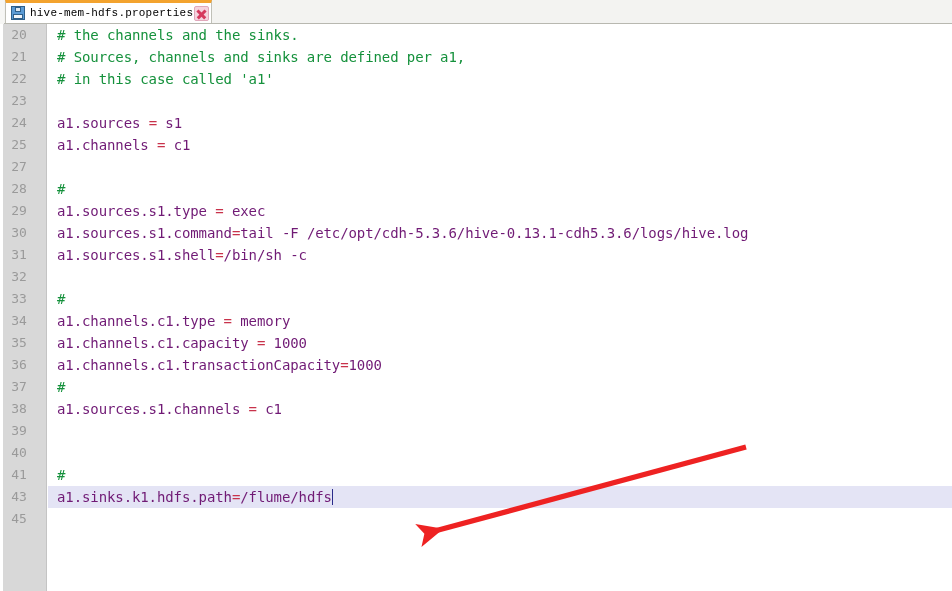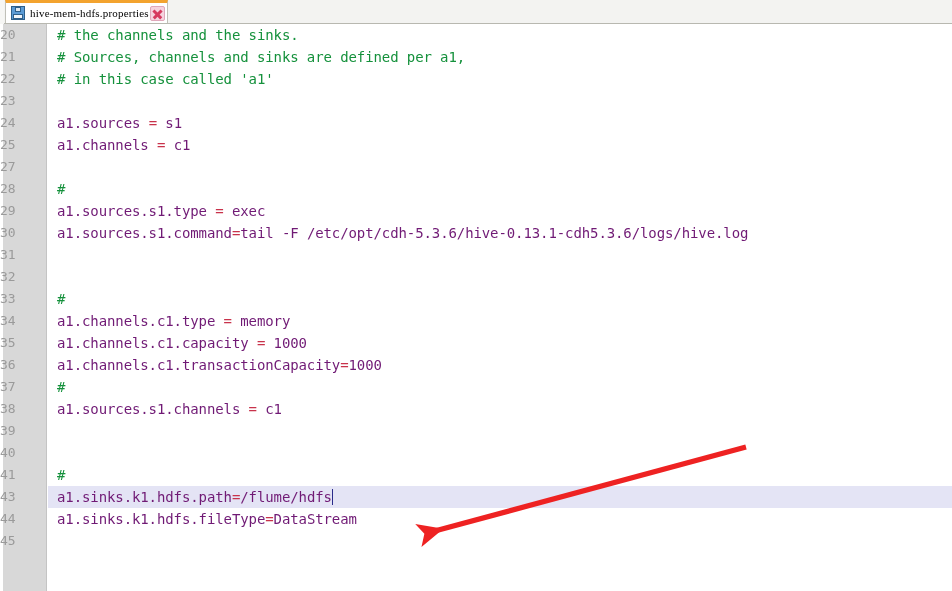--- a/index.html
+++ b/index.html
@@ -82,21 +82,21 @@
   .tab-icon .disk-label {
     position: absolute;
     left: 2px; bottom: 1px;
     width: 10px; height: 5px;
     background: #f2f6fa;
     border: 1px solid #2e5f8a;
     box-sizing: border-box;
   }
 
   .tab-title {
-    font-family: Liberation Serif, serif;
+    font-family: Liberation Mono, monospace;
     font-size: 11px;
     color: #000000;
     letter-spacing: 0.2px;
   }
 
   .tab-close {
     width: 15px;
     height: 15px;
     margin-left: 1px;
     flex: 0 0 auto;
@@ -156,21 +156,21 @@
     height: 22px;
     line-height: 22px;
     white-space: pre;
   }
 
   .code-line .lineno {
     position: absolute;
     left: 0;
     top: 0;
     width: 38px;
-    text-align: left;
+    text-align: center;
     font-family: "DejaVu Sans Mono", "Liberation Mono", monospace;
     font-size: 13px;
     color: #9a9a9a;
     line-height: 22px;
   }
 
   .code-line .linetext {
     position: absolute;
     left: 57px;
     top: 0;
@@ -239,33 +239,32 @@
         <div class="code-line"><span class="lineno">20</span><span class="linetext"><span class="tok-comment"># the channels and the sinks.</span></span></div>
         <div class="code-line"><span class="lineno">21</span><span class="linetext"><span class="tok-comment"># Sources, channels and sinks are defined per a1,</span></span></div>
         <div class="code-line"><span class="lineno">22</span><span class="linetext"><span class="tok-comment"># in this case called 'a1'</span></span></div>
         <div class="code-line"><span class="lineno">23</span><span class="linetext"></span></div>
         <div class="code-line"><span class="lineno">24</span><span class="linetext"><span class="tok-plain">a1.sources </span><span class="tok-eq">=</span><span class="tok-plain"> s1</span></span></div>
         <div class="code-line"><span class="lineno">25</span><span class="linetext"><span class="tok-plain">a1.channels </span><span class="tok-eq">=</span><span class="tok-plain"> c1</span></span></div>
         <div class="code-line"><span class="lineno">27</span><span class="linetext"></span></div>
         <div class="code-line"><span class="lineno">28</span><span class="linetext"><span class="tok-comment">#</span></span></div>
         <div class="code-line"><span class="lineno">29</span><span class="linetext"><span class="tok-plain">a1.sources.s1.type </span><span class="tok-eq">=</span><span class="tok-plain"> exec</span></span></div>
         <div class="code-line"><span class="lineno">30</span><span class="linetext"><span class="tok-plain">a1.sources.s1.command</span><span class="tok-eq">=</span><span class="tok-plain">tail -F /etc/opt/cdh-5.3.6/hive-0.13.1-cdh5.3.6/logs/hive.log</span></span></div>
-        <div class="code-line"><span class="lineno">31</span></div>
+        <div class="code-line"><span class="lineno">31</span><span class="linetext"><span class="tok-plain">a1.sources.s1.shell</span><span class="tok-eq">=</span><span class="tok-plain">/bin/sh -c</span></span></div>
         <div class="code-line"><span class="lineno">32</span><span class="linetext"></span></div>
         <div class="code-line"><span class="lineno">33</span><span class="linetext"><span class="tok-comment">#</span></span></div>
         <div class="code-line"><span class="lineno">34</span><span class="linetext"><span class="tok-plain">a1.channels.c1.type </span><span class="tok-eq">=</span><span class="tok-plain"> memory</span></span></div>
         <div class="code-line"><span class="lineno">35</span><span class="linetext"><span class="tok-plain">a1.channels.c1.capacity </span><span class="tok-eq">=</span><span class="tok-plain"> 1000</span></span></div>
         <div class="code-line"><span class="lineno">36</span><span class="linetext"><span class="tok-plain">a1.channels.c1.transactionCapacity</span><span class="tok-eq">=</span><span class="tok-plain">1000</span></span></div>
         <div class="code-line"><span class="lineno">37</span><span class="linetext"><span class="tok-comment">#</span></span></div>
         <div class="code-line"><span class="lineno">38</span><span class="linetext"><span class="tok-plain">a1.sources.s1.channels </span><span class="tok-eq">=</span><span class="tok-plain"> c1</span></span></div>
         <div class="code-line"><span class="lineno">39</span></div>
         <div class="code-line"><span class="lineno">40</span><span class="linetext"></span></div>
         <div class="code-line"><span class="lineno">41</span><span class="linetext"><span class="tok-comment">#</span></span></div>
         <div class="code-line current"><div class="hl" style="background: rgb(228, 228, 245);"></div><span class="lineno">43</span><span class="linetext"><span class="tok-plain">a1.sinks.k1.hdfs.path</span><span class="tok-eq">=</span><span class="tok-plain">/flume/hdfs</span><span class="caret"></span></span></div>
-        <div class="code-line"><span class="lineno">44</span><span class="linetext"><span class="tok-plain">a1.sinks.k1.hdfs.fileType</span><span class="tok-eq">=</span><span class="tok-plain">DataStream</span></span></div>
         <div class="code-line"><span class="lineno">45</span><span class="linetext"></span></div>
       </div>
   </div>
 
   <svg id="annotation-arrow" viewBox="0 0 952 591" xmlns="http://www.w3.org/2000/svg">
     <defs>
       <marker id="arrowhead" markerWidth="5.2" markerHeight="5.2" refX="3.6" refY="2.6" orient="auto" markerUnits="strokeWidth">
         <path d="M 5.2 0.3 L 0.2 2.6 L 5.2 4.9 L 4.0 2.6 Z" fill="#ee2222"></path>
       </marker>
     </defs>

